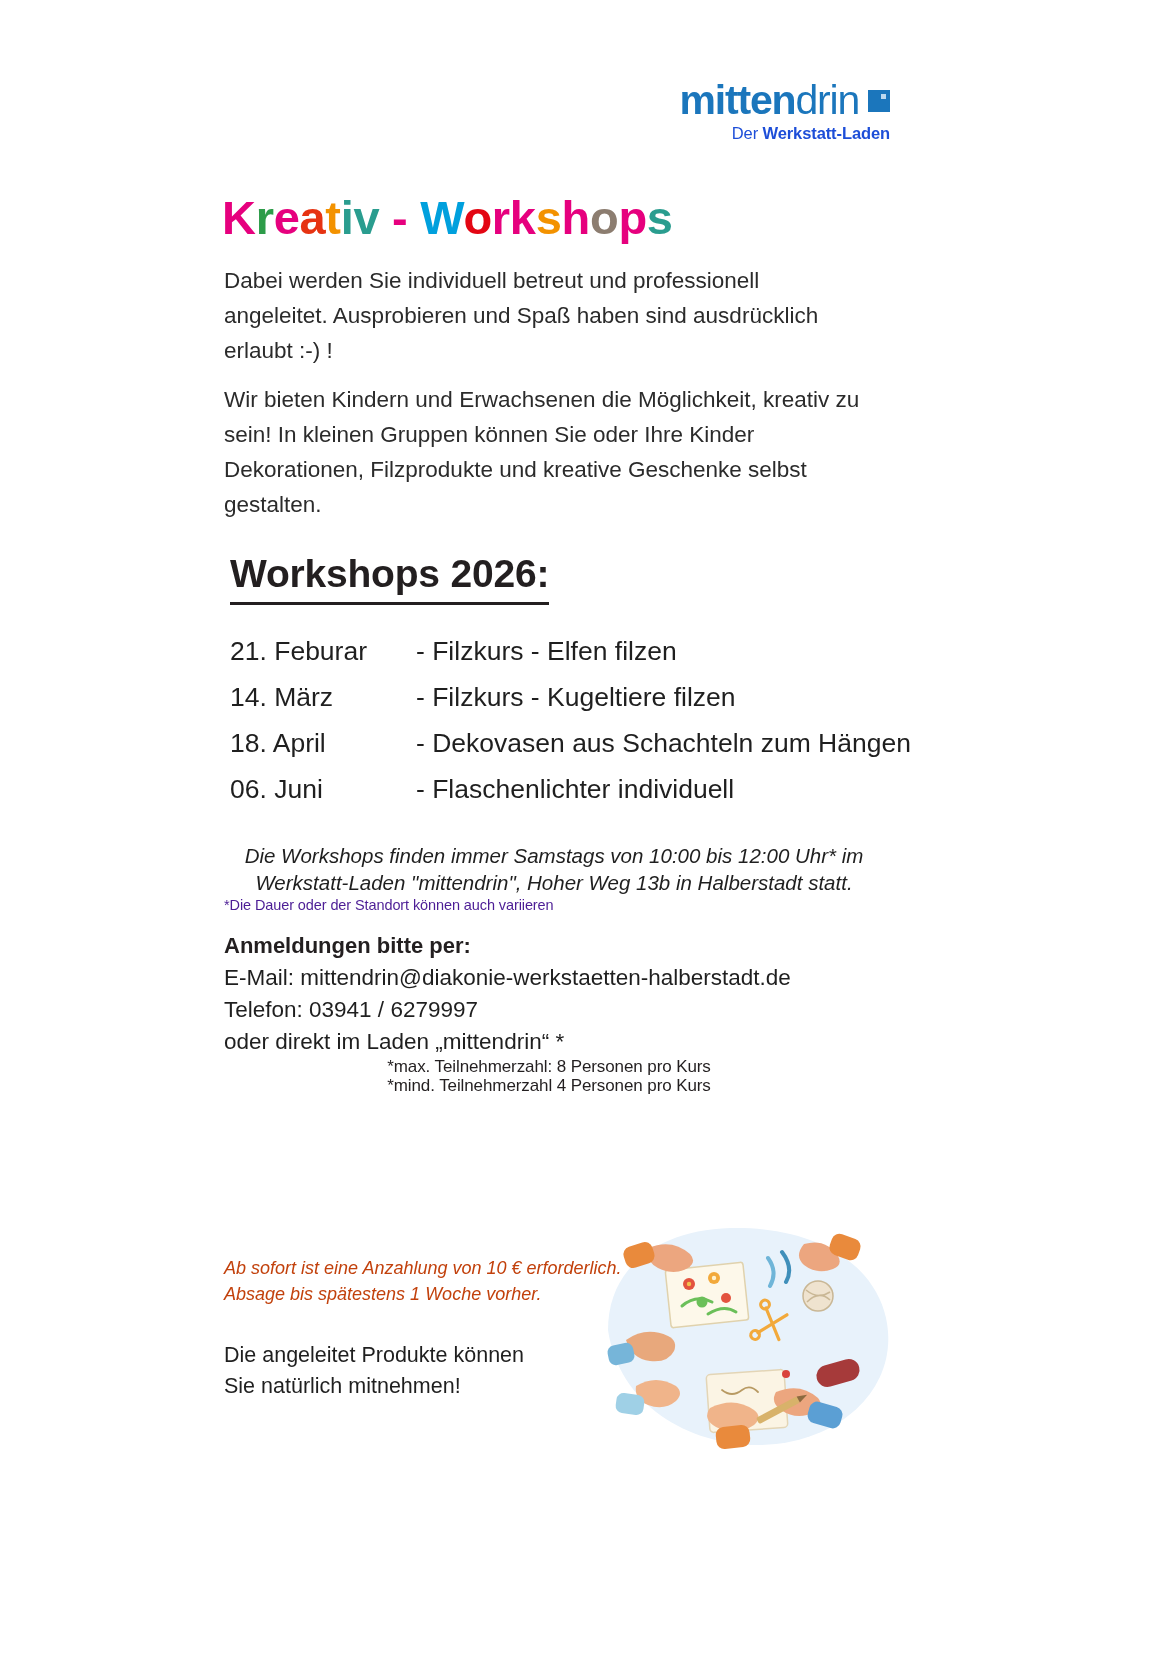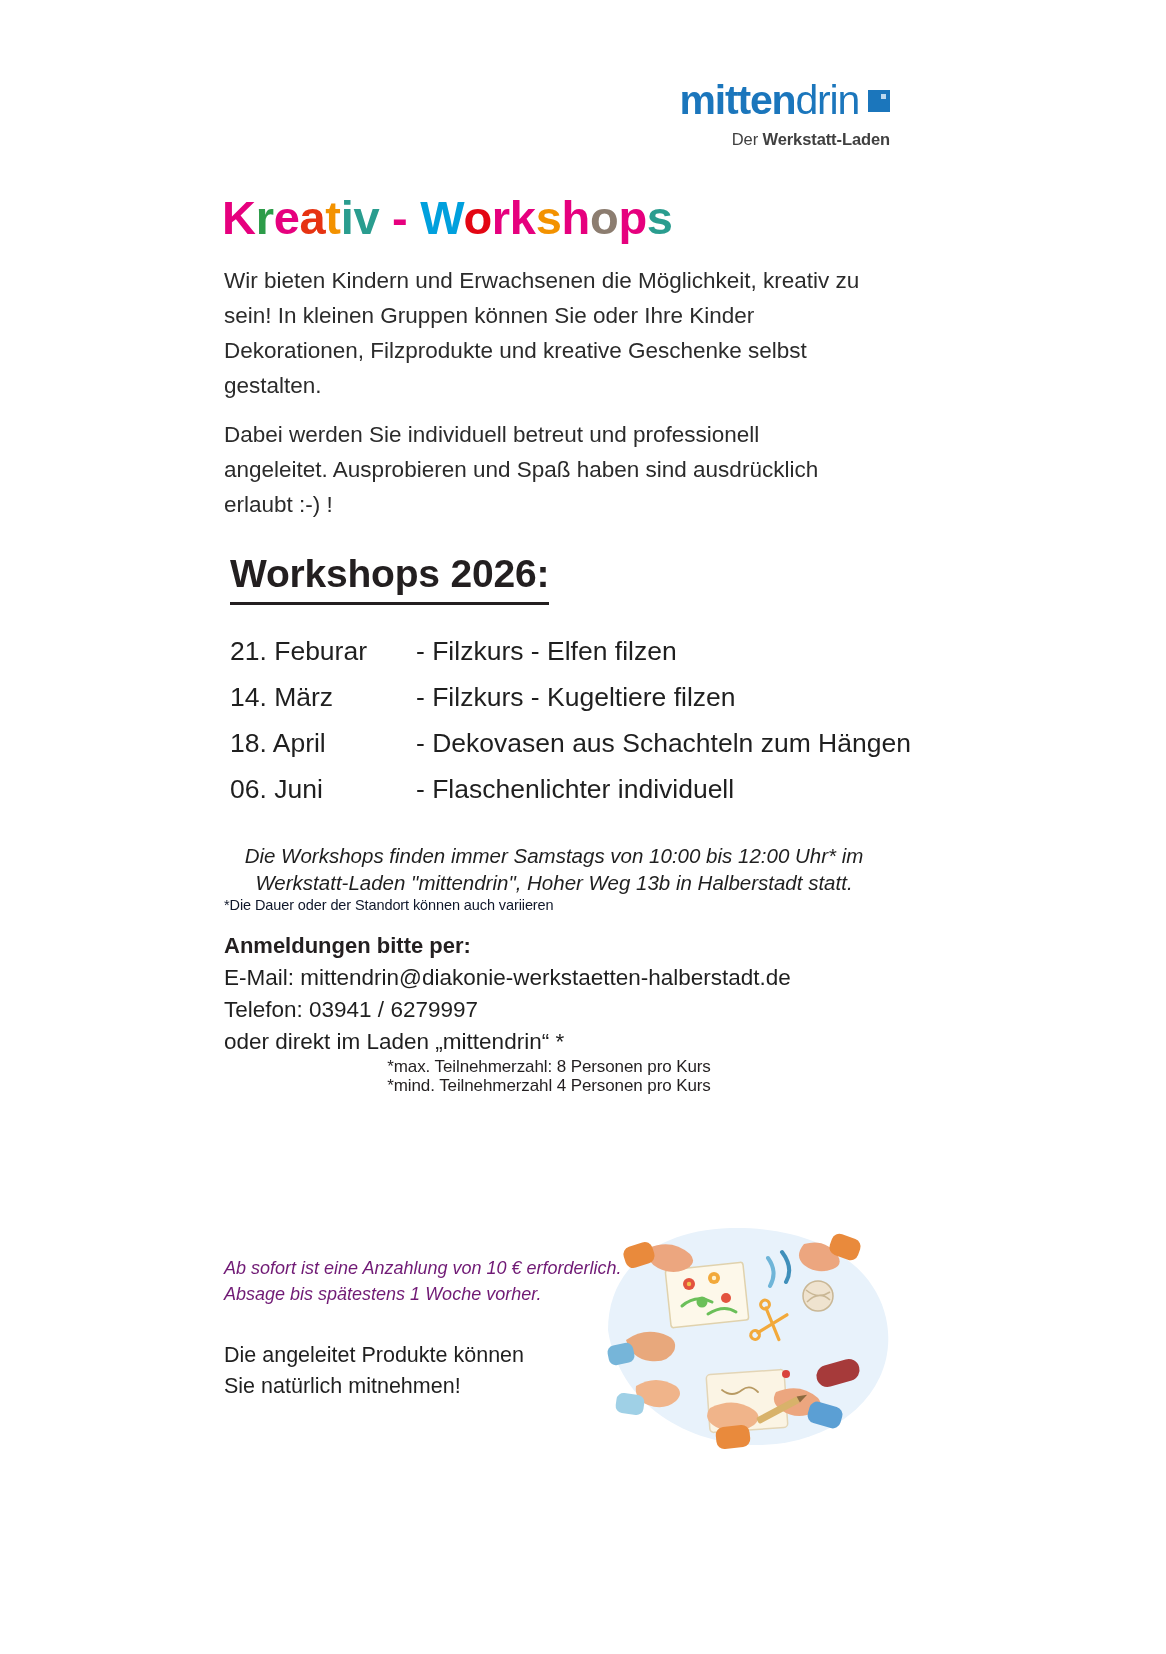--- a/index.html
+++ b/index.html
@@ -51,24 +51,24 @@
   .logo-square::after {
     content: "";
     position: absolute;
     right: 4px;
     top: 4px;
     width: 5px;
     height: 5px;
     background: #bcd9ef;
   }
   .logo-sub {
-    margin-top: 9px;
+    margin-top: 3px;
     font-size: 16.5px;
     font-weight: bold;
-    color: #404040;
+    color: #1d4ed8;
     letter-spacing: -0.1px;
     white-space: nowrap;
     text-align: right;
   }
   .logo-sub .ls-light { font-weight: normal; }
 
   
   .main-title {
     position: absolute;
     left: 222px;
@@ -133,21 +133,21 @@
     font-style: italic;
     line-height: 27px;
     color: #1f1f1f;
     text-align: center;
   }
   .footnote-small {
     position: absolute;
     left: 224px;
     top: 897px;
     font-size: 14.5px;
-    color: #0f172a;
+    color: #4c1d95;
     letter-spacing: -0.1px;
   }
 
   
   .contact {
     position: absolute;
     left: 224px;
     top: 930px;
     width: 650px;
   }
@@ -198,21 +198,21 @@
 
   
   .anzahlung {
     position: absolute;
     left: 224px;
     top: 1255px;
     width: 420px;
     font-size: 18px;
     font-style: italic;
     line-height: 26px;
-    color: #701a75;
+    color: #c2410c;
   }
 
   
   .closing {
     position: absolute;
     left: 224px;
     top: 1340px;
     width: 420px;
     font-size: 21.5px;
     line-height: 31px;
@@ -234,22 +234,22 @@
 <div class="page">
 
   <div class="logo-block">
     <div class="logo-wordmark"><span class="lw-strong">mitten</span><span class="lw-light">drin</span><span class="logo-square"></span></div>
     <div class="logo-sub"><span class="ls-light">Der </span><span>Werkstatt-Laden</span></div>
   </div>
 
   <div class="main-title" id="main-title"><span style="color: rgb(230, 0, 126);">K</span><span style="color: rgb(45, 156, 73);">r</span><span style="color: rgb(230, 0, 126);">e</span><span style="color: rgb(230, 51, 18);">a</span><span style="color: rgb(243, 146, 0);">t</span><span style="color: rgb(42, 157, 143);">i</span><span style="color: rgb(42, 157, 143);">v</span><span style="color: rgb(35, 31, 32);">&nbsp;</span><span style="color: rgb(230, 0, 126);">-</span><span style="color: rgb(35, 31, 32);">&nbsp;</span><span style="color: rgb(0, 160, 221);">W</span><span style="color: rgb(227, 6, 19);">o</span><span style="color: rgb(230, 0, 126);">r</span><span style="color: rgb(230, 0, 126);">k</span><span style="color: rgb(243, 146, 0);">s</span><span style="color: rgb(230, 0, 126);">h</span><span style="color: rgb(140, 125, 112);">o</span><span style="color: rgb(230, 0, 126);">p</span><span style="color: rgb(42, 157, 143);">s</span></div>
 
   <div class="intro">
+    <p>Dabei werden Sie individuell betreut und professionell angeleitet. Ausprobieren und Spaß haben sind ausdrücklich erlaubt :-) !</p>
     <p>Wir bieten Kindern und Erwachsenen die Möglichkeit, kreativ zu sein!  In kleinen Gruppen können Sie oder Ihre Kinder Dekorationen, Filzprodukte und kreative Geschenke selbst gestalten.</p>
-    <p>Dabei werden Sie individuell betreut und professionell angeleitet. Ausprobieren und Spaß haben sind ausdrücklich erlaubt :-) !</p>
   </div>
 
   <div class="ws-heading">Workshops 2026:</div>
 
   <div class="ws-list" id="ws-list">
       <div class="ws-row">
         <div class="ws-date">21. Feburar</div>
         <div class="ws-name">- Filzkurs - Elfen filzen</div>
       </div>
       <div class="ws-row">

